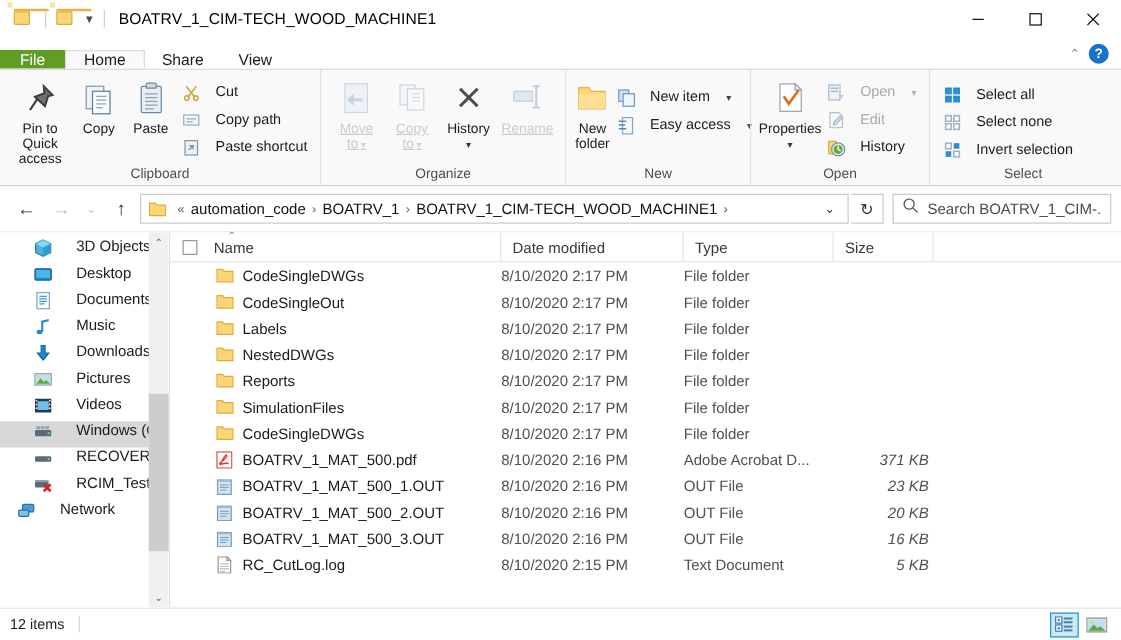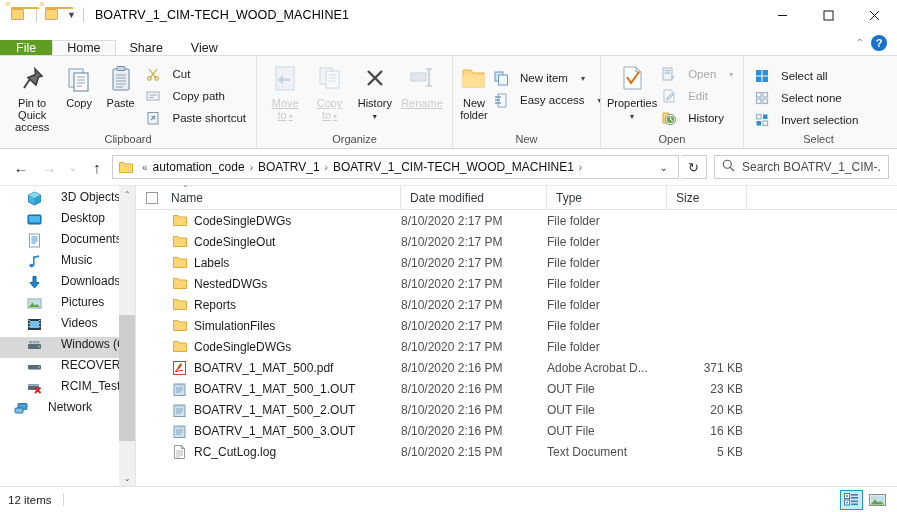--- a/index.html
+++ b/index.html
@@ -91,21 +91,21 @@
   .chkbox { width: 12px; height: 12px; border: 1px solid #9a9a9a; background: #fff; }
   .ch.name { width: 239px; }
   .ch.date { width: 146px; }
   .ch.type { width: 120px; }
   .ch.size { width: 80px; }
   .rows { flex: 1; overflow: hidden; }
   .row { height: 21px; display: flex; align-items: center; font-size: 12px; color: #1b1b1b; }
   .c-name { width: 265px; display: flex; align-items: center; gap: 7px; padding-left: 36px; white-space: nowrap; overflow: hidden; }
   .c-date { width: 146px; color: #4f4f4f; }
   .c-type { width: 120px; color: #4f4f4f; white-space: nowrap; }
-  .c-size { width: 76px; color: #4f4f4f; text-align: right; }
+  .c-size { width: 76px; color: #4f4f4f; text-align: right; font-style: italic; }
   .fi { width: 15px; height: 15px; flex: 0 0 15px; display: flex; align-items: center; justify-content: center; }
 
   
   .statusbar { flex: 0 0 26px; border-top: 1px solid #e3e3e3; display: flex; align-items: center; padding: 0 8px; font-size: 11.5px; color: #1b1b1b; background: #fff; }
   .statusbar .sep { width: 1px; height: 13px; background: #d8d8d8; margin-left: 12px; }
   .viewbtns { margin-left: auto; display: flex; gap: 3px; align-items: center; }
   .vb { width: 23px; height: 20px; display: flex; align-items: center; justify-content: center; }
   .vb.active { background: #cde8f7; border: 1px solid #2196d3; }
 </style>
 </head>

